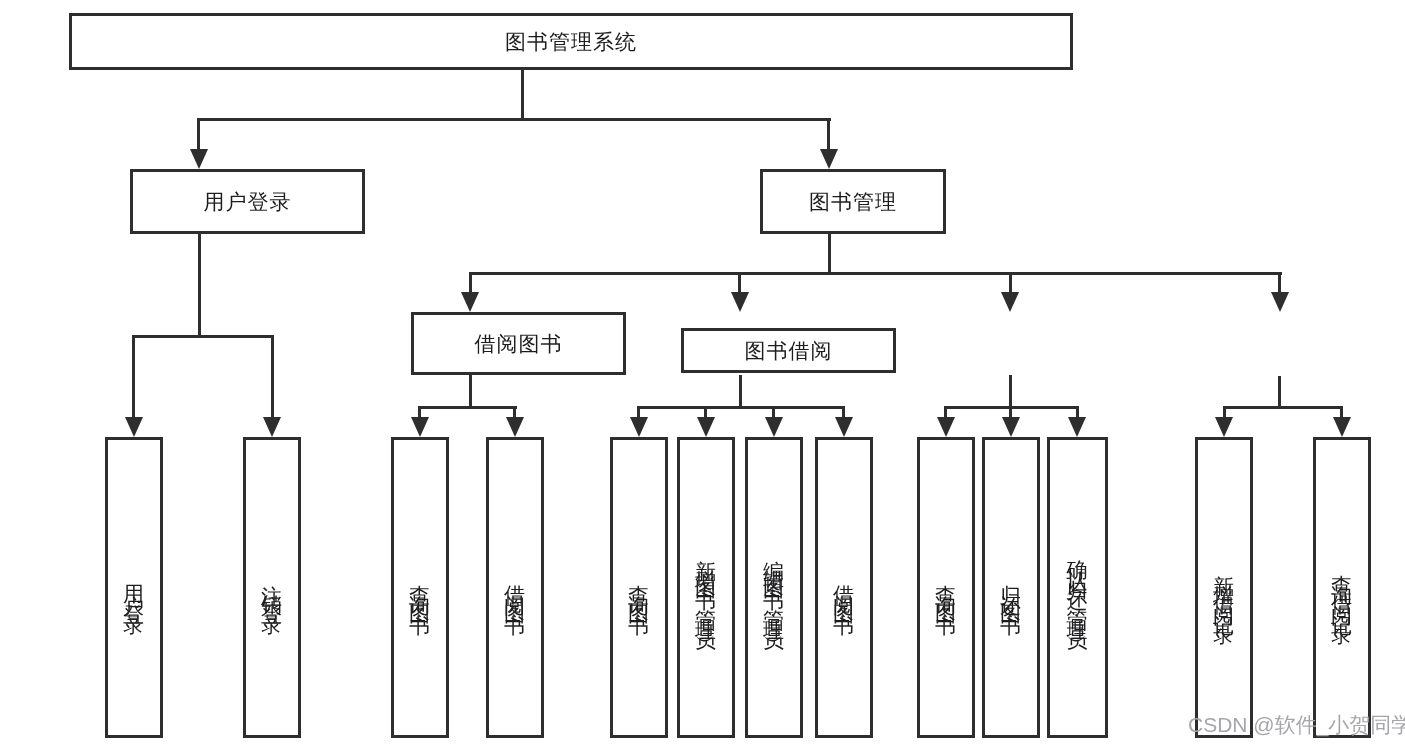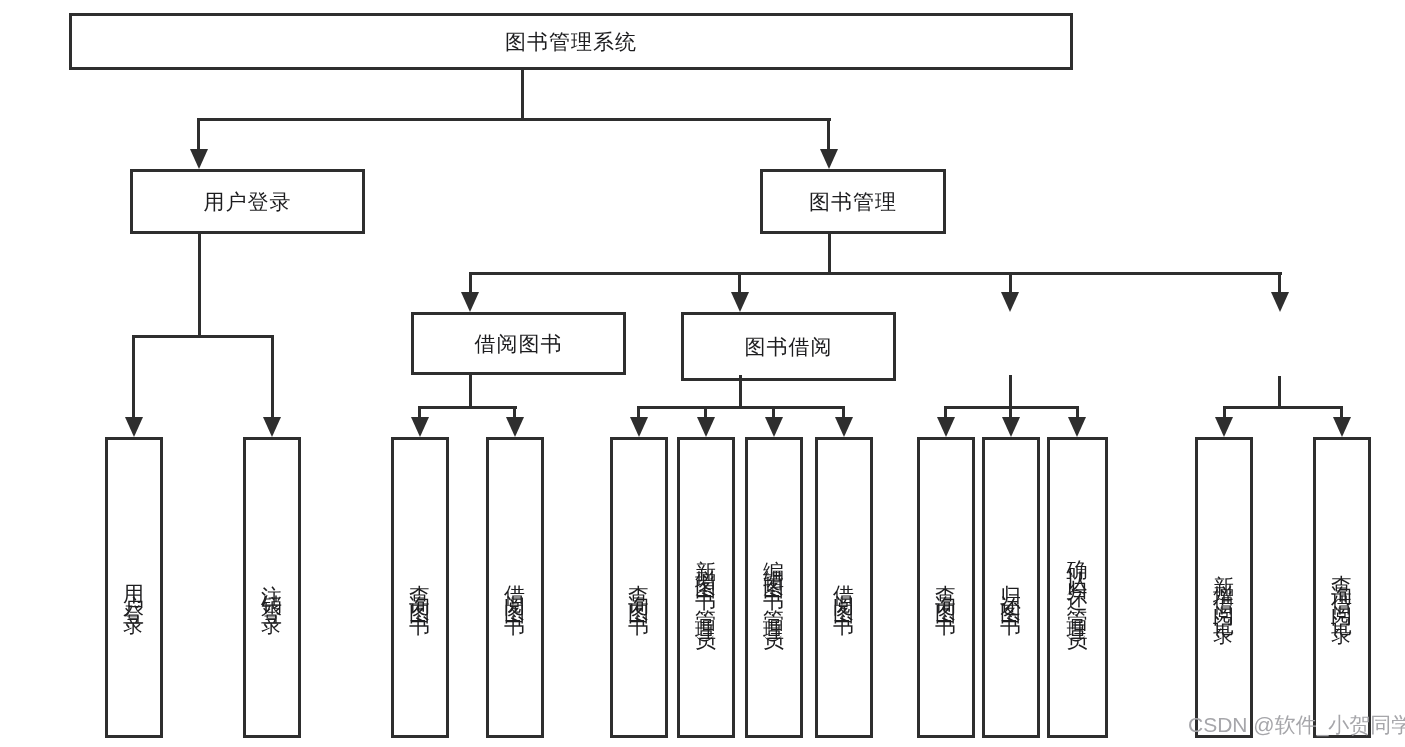--- a/index.html
+++ b/index.html
@@ -97,21 +97,21 @@
   <div class="line" style="left:469px;top:275px;width:3px;height:18px"></div>
   <div class="arrow" style="left:461px;top:292px"></div>
   <div class="line" style="left:738px;top:275px;width:3px;height:18px"></div>
   <div class="arrow" style="left:731px;top:292px"></div>
   <div class="line" style="left:1009px;top:275px;width:3px;height:18px"></div>
   <div class="arrow" style="left:1001px;top:292px"></div>
   <div class="line" style="left:1278px;top:275px;width:3px;height:18px"></div>
   <div class="arrow" style="left:1271px;top:292px"></div>
 
   <div class="hbox" style="left:363px;top:312px;width:215px;height:63px">借阅图书</div>
-  <div class="hbox" style="left:633px;top:312px;width:215px;height:69px">图书借阅</div>
+  <div class="hbox" style="left:633px;top:328px;width:215px;height:45px">图书借阅</div>
 
   <div class="line" style="left:469px;top:375px;width:3px;height:32px"></div>
   <div class="line" style="left:418px;top:406px;width:99px;height:3px"></div>
   <div class="line" style="left:418px;top:409px;width:3px;height:10px"></div>
   <div class="arrow" style="left:411px;top:417px"></div>
   <div class="line" style="left:513px;top:409px;width:3px;height:10px"></div>
   <div class="arrow" style="left:506px;top:417px"></div>
 
   <div class="line" style="left:739px;top:375px;width:3px;height:32px"></div>
   <div class="line" style="left:637px;top:406px;width:208px;height:3px"></div>

